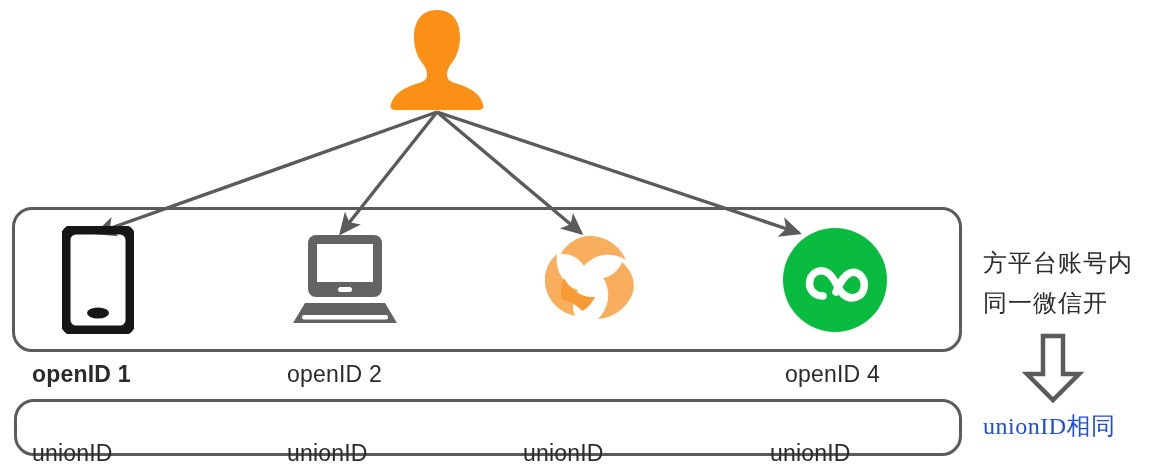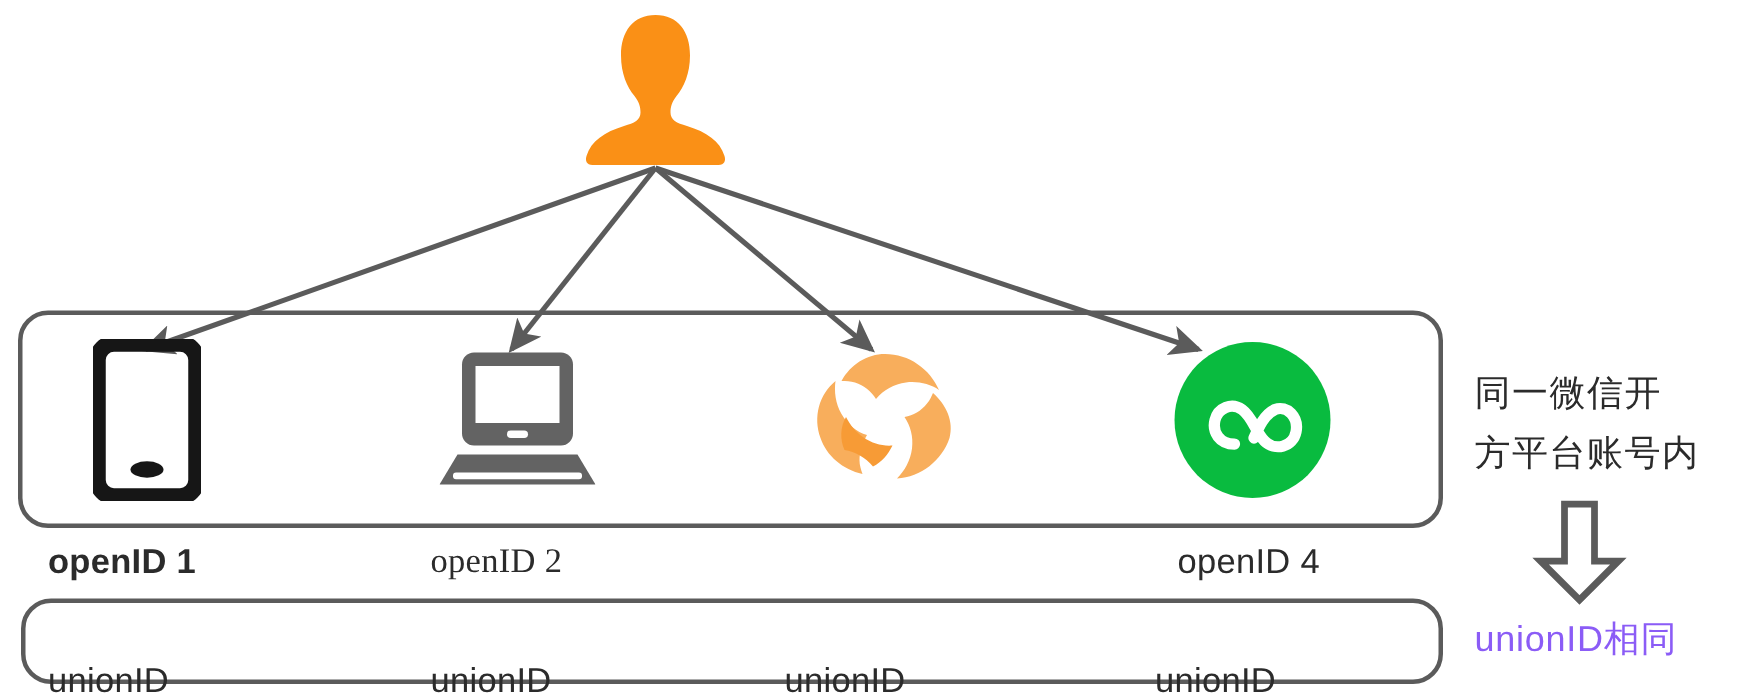--- a/index.html
+++ b/index.html
@@ -81,21 +81,21 @@
   
   .openid-label {
     position: absolute;
     top: 361px;
     font-size: 23px;
     color: #2b2b2b;
     letter-spacing: 0.2px;
     white-space: nowrap;
   }
   #openid-0 { left: 32px; font-weight: bold; }
-  #openid-1 { left: 287px; font-family: Liberation Serif, serif; }
+  #openid-1 { left: 287px; }
   #openid-2 { left: 523px; }
   #openid-3 { left: 770px; margin-left: 15px; }
 
   
   .unionid-label {
     position: absolute;
     top: 412px;
     font-size: 23px;
     color: #2b2b2b;
     letter-spacing: 0.2px;
@@ -126,23 +126,24 @@
     top: 332px;
     width: 64px;
     height: 72px;
   }
 
   #side-conclusion {
     position: absolute;
     left: 983px;
     top: 410px;
     font-size: 24px;
-    color: #8b5cf6;
+    color: #1d4ed8;
     letter-spacing: 0.5px;
     white-space: nowrap;
+    font-family: Liberation Serif, serif;
   }
 </style>
 </head>
 <body>
 
 <div id="canvas">
 
   <div id="person-icon">
     <svg viewBox="0 0 96 104" width="96" height="104" aria-hidden="true">
       <path fill="#FA9016" d="M48 2
@@ -245,22 +246,22 @@
   <div class="openid-label" id="openid-1">openID 2</div>
   <div class="openid-label" id="openid-3">openID 4</div>
 
   <div id="unionid-box"></div>
   <div class="unionid-label" id="unionid-0">unionID</div>
   <div class="unionid-label" id="unionid-1">unionID</div>
   <div class="unionid-label" id="unionid-2">unionID</div>
   <div class="unionid-label" id="unionid-3">unionID</div>
 
   <div id="side-note">
+    <span class="note-line">方平台账号内</span>
     <span class="note-line">同一微信开</span>
-    <span class="note-line">方平台账号内</span>
   </div>
 
   <div id="block-arrow">
     <svg width="64" height="72" viewBox="0 0 64 72">
       <path d="M22 4 L42 4 L42 42 L58 42 L32 68 L6 42 L22 42 Z" fill="none" stroke="#5b5b5b" stroke-width="4.5" stroke-linejoin="miter"></path>
     </svg>
   </div>
 
   <div id="side-conclusion">unionID相同</div>
 

